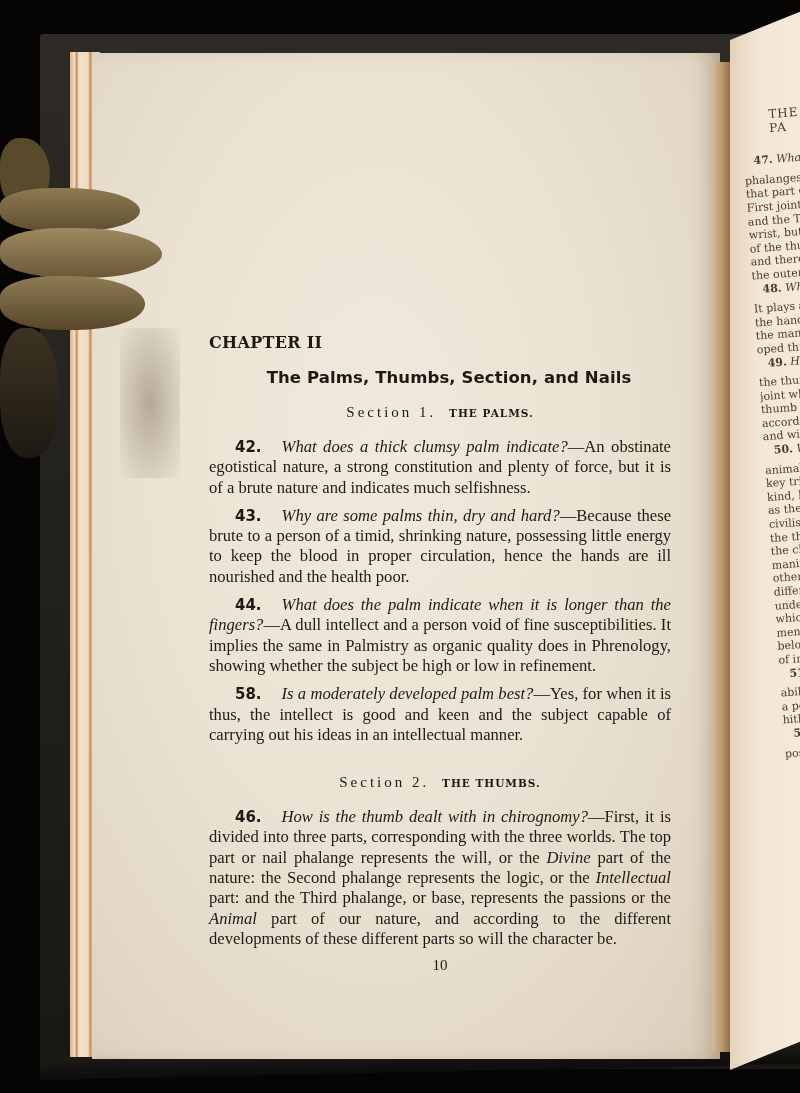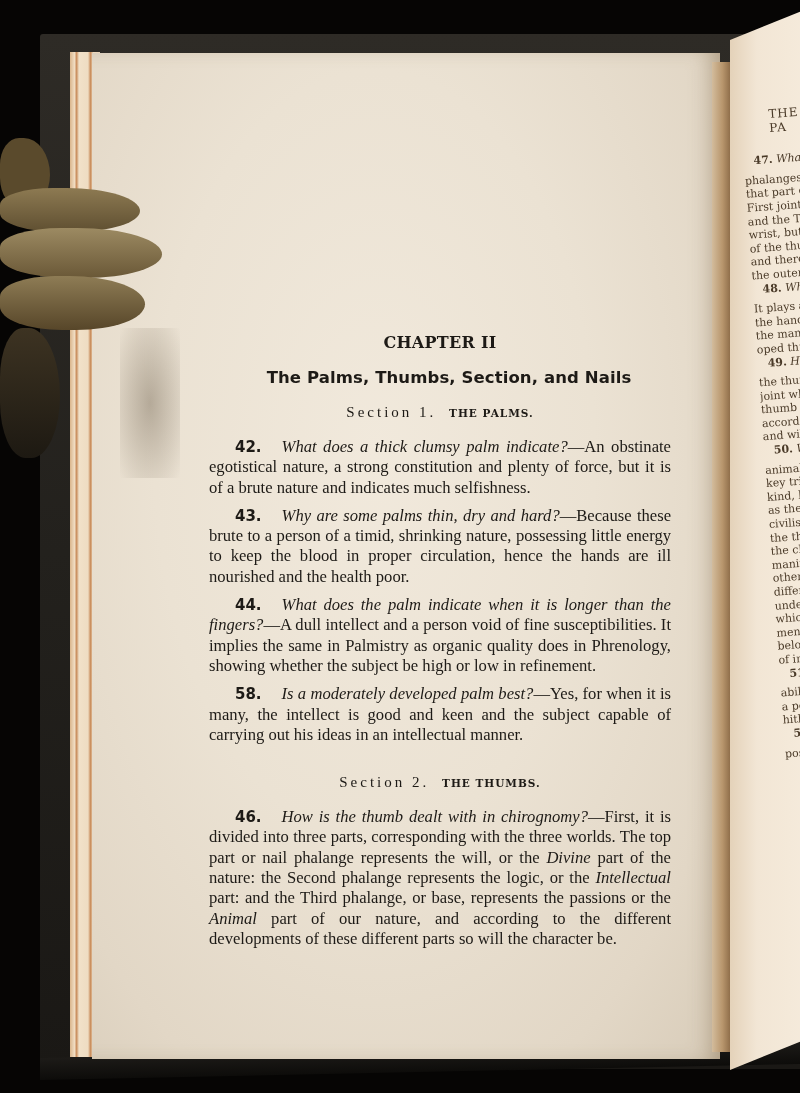--- a/index.html
+++ b/index.html
@@ -58,21 +58,21 @@
   .b4 { left:0; top:148px; width:145px; height:54px; background:linear-gradient(180deg,#8e7c55,#574629); border-radius:10px 30px 30px 8px; }
   .b5 { left:0; top:200px; width:60px; height:130px; background:linear-gradient(180deg,#3d3322,#1d1912); border-radius:8px; }
   .clip-shadow { position:absolute; left:120px; top:200px; width:60px; height:150px; background:radial-gradient(ellipse, rgba(80,65,45,0.35), rgba(0,0,0,0)); }
 
   
   .text-block {
     position:absolute; left:209px; top:333px; width:462px;
     color:#1d1a16;
   }
   .chapter {
-    text-align:center; font-family:"DejaVu Serif", serif; font-weight:bold;
+    text-align:left; font-family:"DejaVu Serif", serif; font-weight:bold;
     font-size:16px; letter-spacing:0.3px; margin:0 0 16px 0;
   }
   .chapter-title {
     text-align:center; font-family:"DejaVu Sans", sans-serif; font-weight:bold;
     font-size:16.5px; margin:0 0 16px 18px; letter-spacing:0.1px;
   }
   .section-head {
     text-align:center; margin:0 0 16px 0; font-size:15px;
   }
   .section-head .sec-label { letter-spacing:3px; font-family:Liberation Serif, serif; }
@@ -170,25 +170,26 @@
   <p class="qa">
     <span class="num">42.</span><span class="q">What does a thick clumsy palm indicate?</span><span>—An obstinate egotistical nature, a strong constitution and plenty of force, but it is of a brute nature and indicates much selfishness.</span>
   </p>
   <p class="qa">
     <span class="num">43.</span><span class="q">Why are some palms thin, dry and hard?</span><span>—Because these brute to a person of a timid, shrinking nature, possessing little energy to keep the blood in proper circulation, hence the hands are ill nourished and the health poor.</span>
   </p>
   <p class="qa">
     <span class="num">44.</span><span class="q">What does the palm indicate when it is longer than the fingers?</span><span>—A dull intellect and a person void of fine susceptibilities. It implies the same in Palmistry as organic quality does in Phrenology, showing whether the subject be high or low in refinement.</span>
   </p>
   <p class="qa">
-    <span class="num">58.</span><span class="q">Is a moderately developed palm best?</span><span>—Yes, for when it is many, the intellect is good and keen and the subject capable of carrying out his ideas in an intellectual manner.</span>
+    <span class="num">58.</span><span class="q">Is a moderately developed palm best?</span><span>—Yes, for when it is thus, the intellect is good and keen and the subject capable of carrying out his ideas in an intellectual manner.</span>
   </p>
 
   <div class="section-head section2">
     <span class="sec-label">Section 2.</span>
     <span class="sec-name">THE THUMBS.</span>
   </div>
 
   <p class="qa">
     <span class="num">46.</span><span class="q">How is the thumb dealt with in chirognomy?</span><span>—First, it is divided into three parts, corresponding with the three worlds. The top part or nail phalange represents the will, or the </span><i>Divine</i><span> part of the nature: the Second phalange represents the logic, or the </span><i>Intellectual</i><span> part: and the Third phalange, or base, represents the passions or the </span><i>Animal</i><span> part of our nature, and according to the different developments of these different parts so will the character be.</span>
   </p>
 
+  <div class="page-number">10</div>
 </div>
 
 </body></html>

